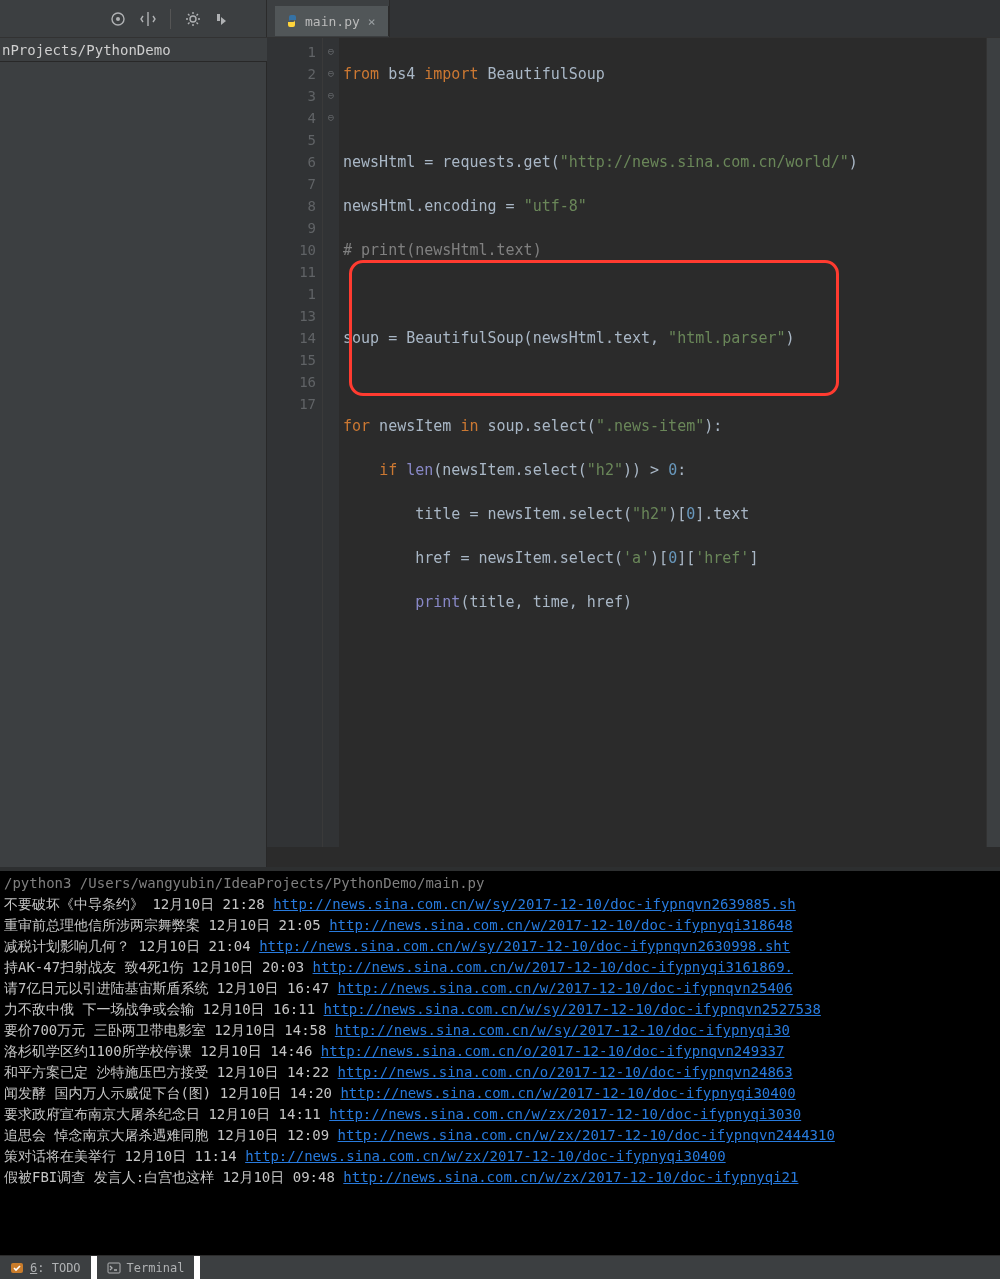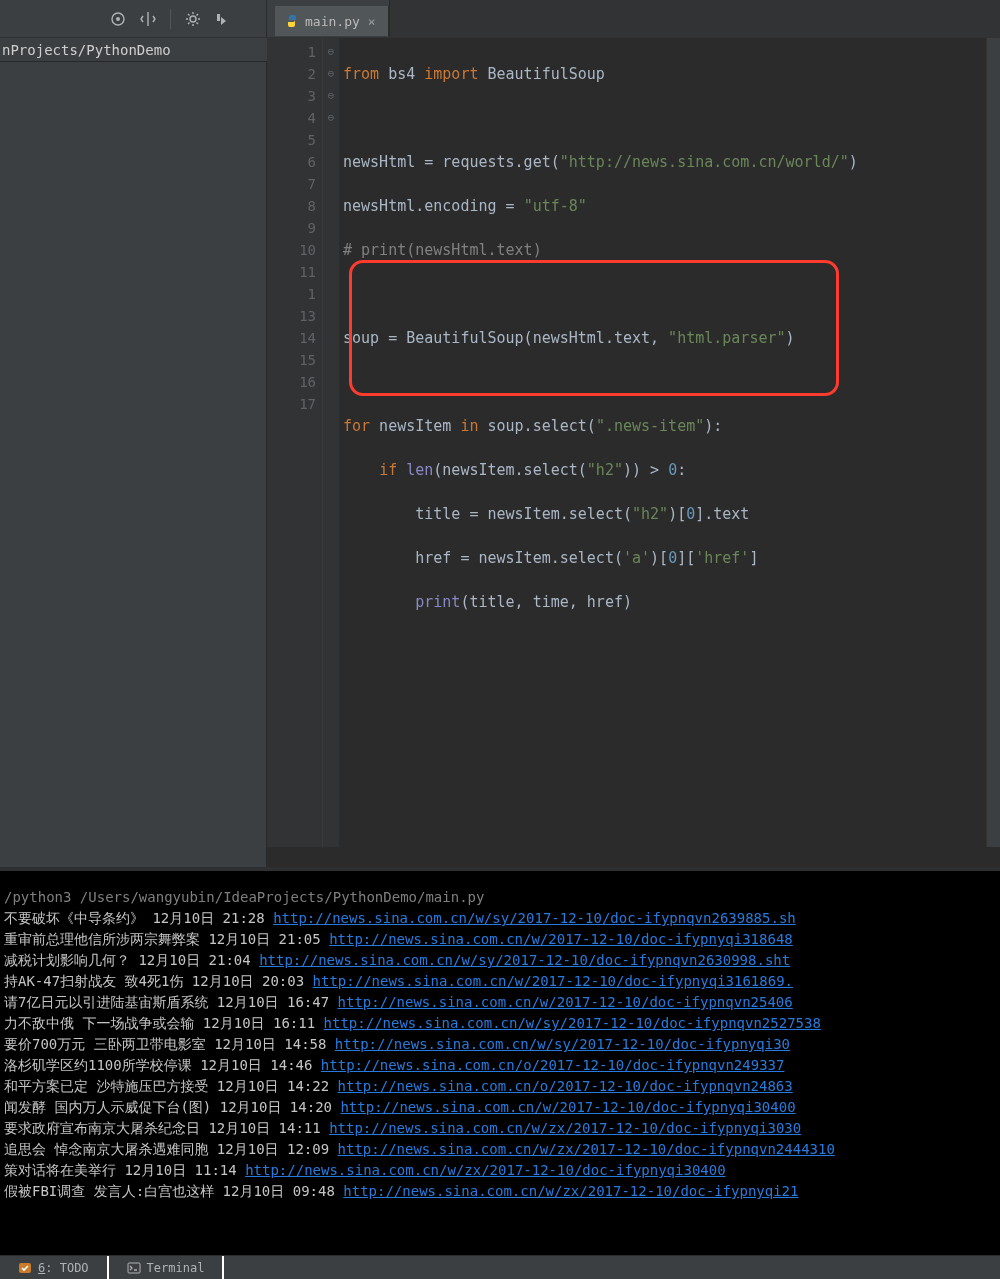--- a/index.html
+++ b/index.html
@@ -146,39 +146,39 @@
   .right-strip { width:14px; background:#3c3f41; border-left:1px solid #323232;}
   
   .splitter { height: 4px; background: #2d2f30; }
   .console {
     height: 384px;
     background: #000;
     color: #c5c5c5;
     font-family: "Menlo","Consolas",monospace;
     font-size: 14px;
     line-height: 21px;
-    padding: 16px 4px 0 4px;
+    padding: 2px 4px 0 4px;
     overflow: hidden;
     white-space: nowrap;
   }
   .console .cmd { color:#7f7f7f; }
   .console .link { color:#287bde; text-decoration: underline; }
   .console .row { white-space: nowrap; overflow:hidden; }
   
   .status-bar {
     height: 24px;
     background: #3c3f41;
     display: flex;
     align-items: stretch;
     border-top: 1px solid #2b2b2b;
     font-size: 12px;
     color: #afb1b3;
   }
   .status-tab {
-    display:flex;align-items:center;gap:6px;padding:0 18px;border-right:2px solid #ffffff;
+    display:flex;align-items:center;gap:6px;padding:0 10px;border-right:6px solid #ffffff;
   }
   .status-tab .idx { text-decoration: underline; }
   .todo-icon,.term-icon{width:14px;height:14px;display:inline-block;}
 </style>
 </head>
 <body>
 
 <div class="top-area">
   <div class="toolbar-left">
     <span class="toolbar-icon">

